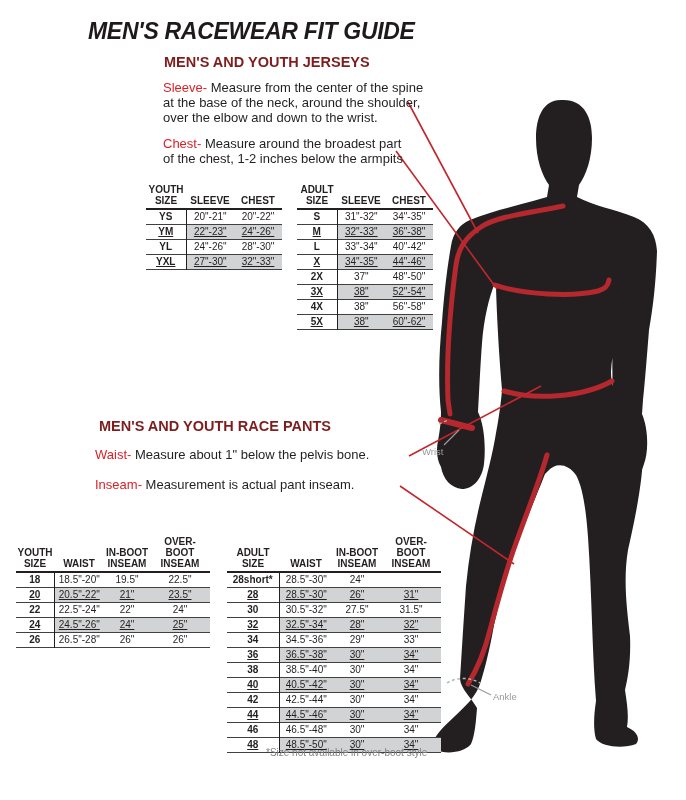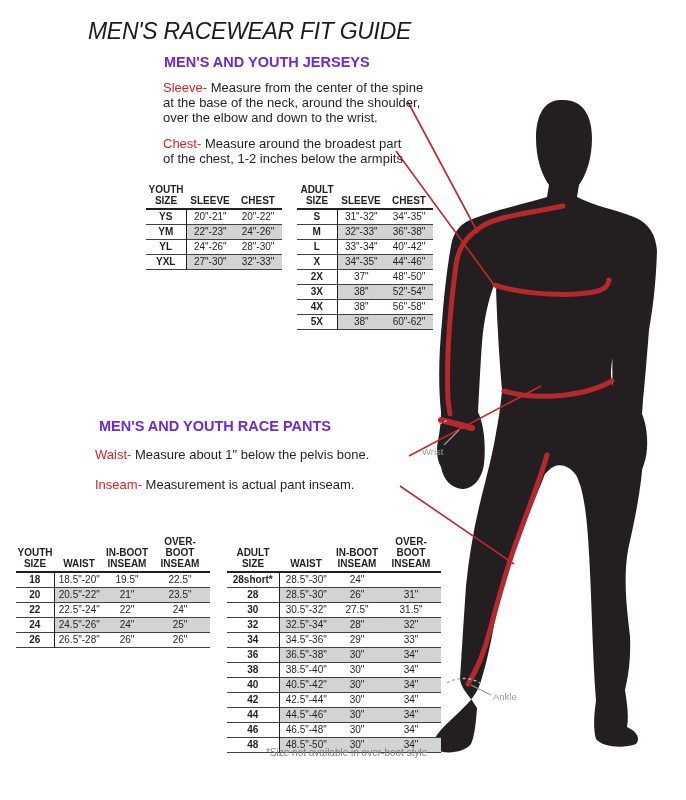--- a/index.html
+++ b/index.html
@@ -5,25 +5,25 @@
   html,body{margin:0;padding:0;}
   body{
     width:686px;height:800px;position:relative;background:#ffffff;
     font-family:"Liberation Sans",sans-serif;color:#231f20;overflow:hidden;
   }
   .abs{position:absolute;}
   #figure-svg{position:absolute;left:0;top:0;z-index:0;}
   .content{z-index:1;}
 
   #page-title{
-    left:88px;top:18px;font-size:23px;font-weight:normal;font-style:italic;
+    left:88px;top:18px;font-size:23px;font-weight:bold;font-style:italic;
     letter-spacing:-0.3px;color:#1e1a1b;white-space:nowrap;
   }
   .section-heading{
-    font-size:14.5px;font-weight:bold;color:#6d28d9;white-space:nowrap;
+    font-size:14.5px;font-weight:bold;color:#7f1d1d;white-space:nowrap;
   }
   #jerseys-heading{left:164px;top:54px;}
   #pants-heading{left:99px;top:418px;}
 
   .measure-note{
     font-size:13px;line-height:15px;color:#231f20;white-space:pre-line;width:300px;
   }
   .measure-label{font-weight:normal;color:#da2128;}
   #sleeve-note{left:163px;top:80px;}
   #chest-note{left:163px;top:136px;}
@@ -36,21 +36,21 @@
   table.fit-table th{
     font-weight:bold;vertical-align:bottom;
     white-space:pre-line;line-height:11px;padding:0 1px 2px 1px;
   }
   table.fit-table thead tr{border-bottom:2px solid #231f20;}
   table.fit-table td{
     text-align:center;padding:2px 1px;line-height:10px;
   }
   table.fit-table tbody tr{border-bottom:1px solid #404040;}
   table.fit-table td.size-col{font-weight:bold;border-right:1.5px solid #231f20;}
-  table.fit-table tr.shaded td{background:#d1d3d4;}
+  table.fit-table tr.shaded td{background:#d1d3d4;text-decoration:underline;}
   table.fit-table tr.shaded td.size-col{background:#ffffff;}
 
   #youth-jersey-table{left:146px;top:184px;}
   #adult-jersey-table{left:297px;top:184px;}
   #youth-pants-table{left:16px;top:536px;}
   #adult-pants-table{left:227px;top:536px;}
 
   #youth-jersey-table col.c0,#adult-jersey-table col.c0{width:40px;}
   #youth-jersey-table col.c1,#adult-jersey-table col.c1{width:48px;}
   #youth-jersey-table col.c2,#adult-jersey-table col.c2{width:48px;}

